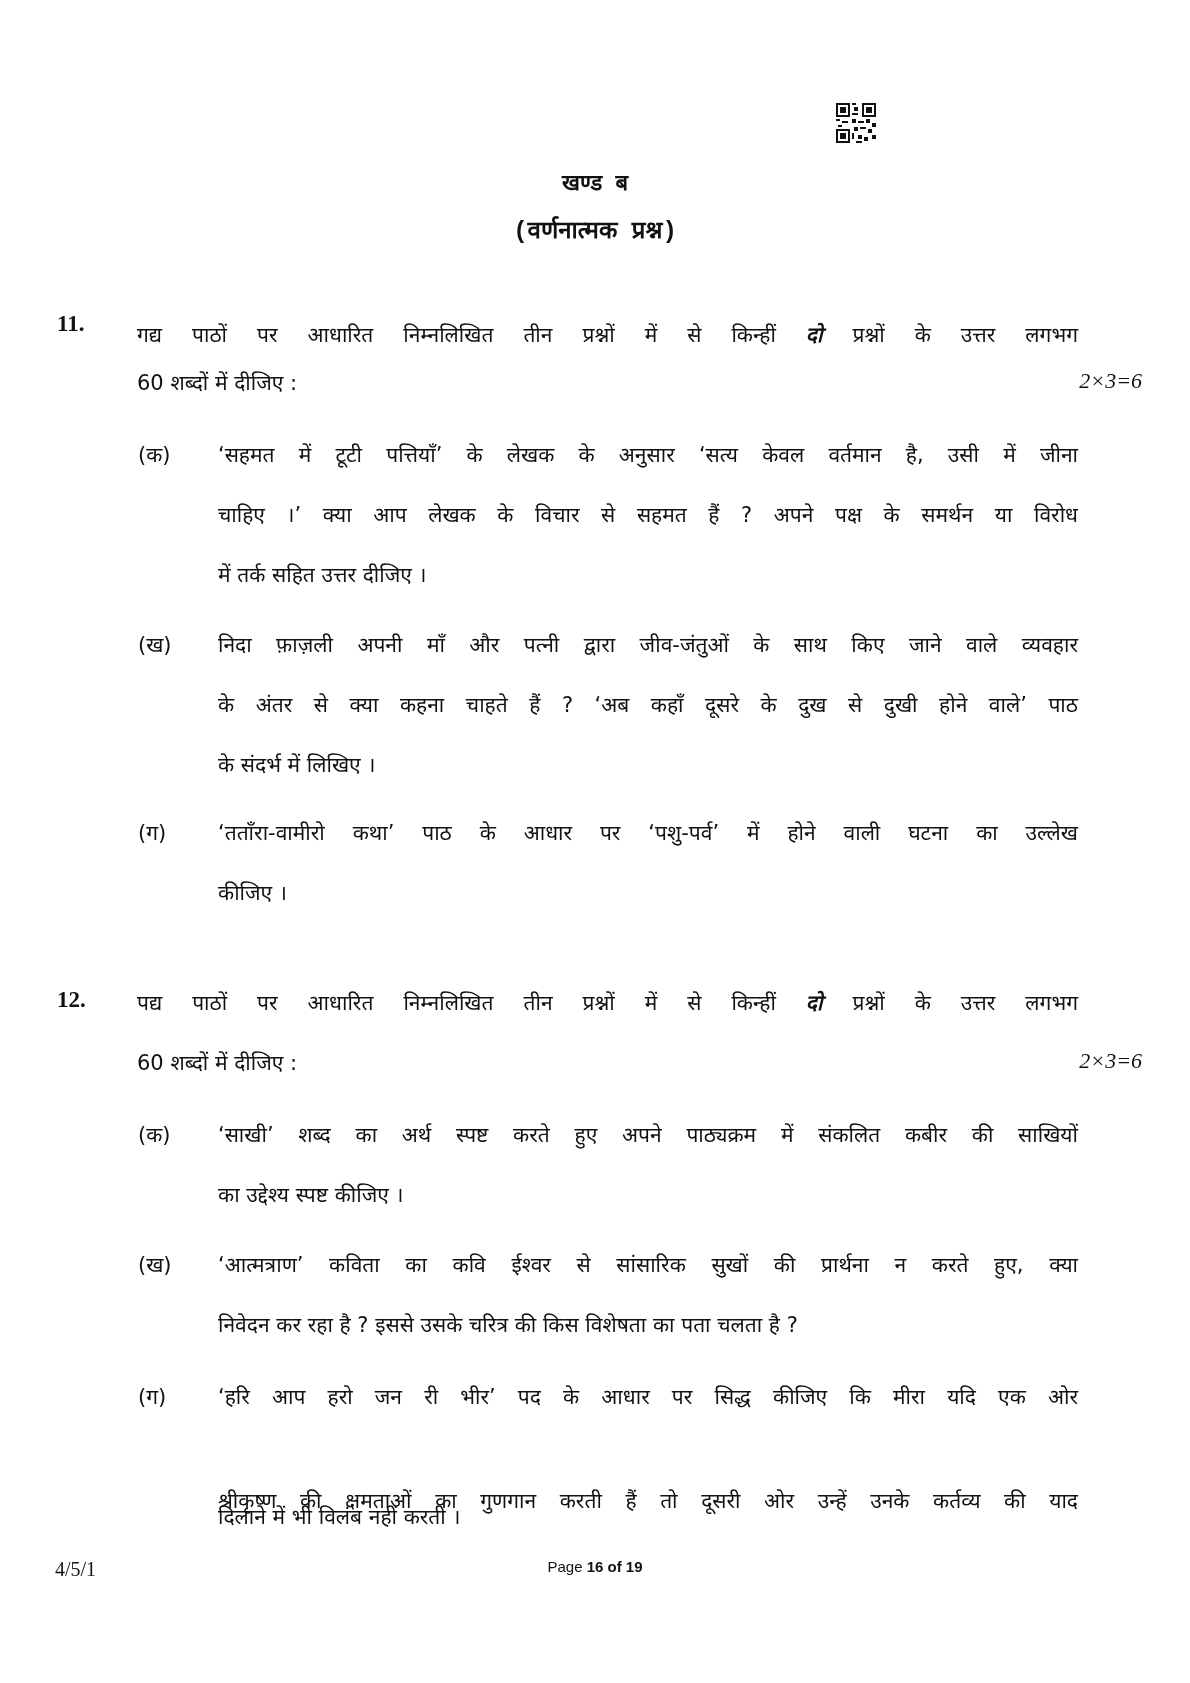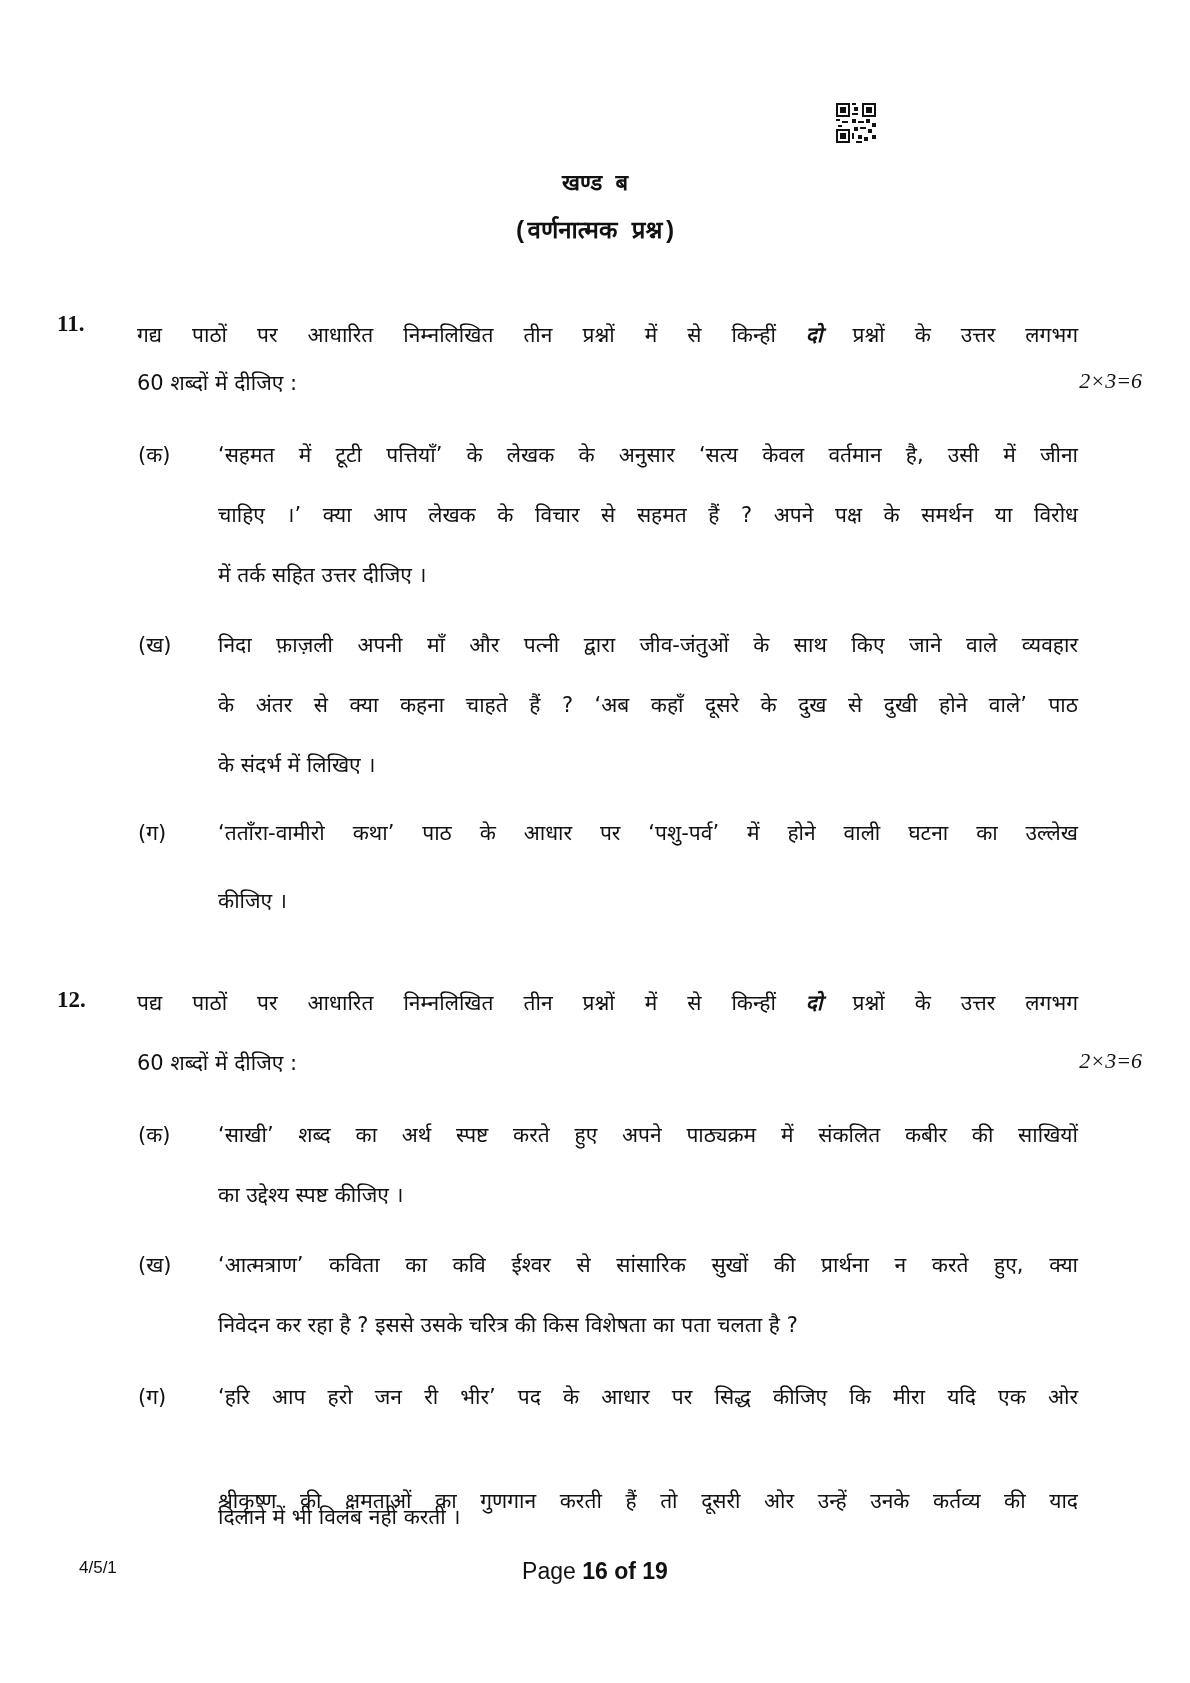--- a/index.html
+++ b/index.html
@@ -9,22 +9,22 @@
   .t1 { top: 166px; font-size: 22px; }
   .t2 { top: 212px; font-size: 24px; }
   .qnum { position: absolute; left: 57px; font-weight: bold; font-size: 23px; font-family: "Liberation Serif", serif; }
   .line { position: absolute; font-size: 21px; line-height: 30px; white-space: nowrap; font-family: "DejaVu Sans", sans-serif; }
   .just { text-align: justify; text-align-last: justify; white-space: normal; }
   .qline { left: 137px; width: 941px; }
   .sublabel { position: absolute; left: 138px; font-size: 21px; line-height: 30px; font-family: "DejaVu Sans", sans-serif; }
   .subline { left: 218px; width: 860px; }
   .marks { position: absolute; right: 48px; font-style: italic; font-size: 22px; font-family: "Liberation Serif", serif; }
   .bold-ital { font-weight: bold; font-style: italic; }
-  .footer-code { position: absolute; left: 55px; top: 1558px; font-family: Liberation Sans, sans-serif; font-size: 17px; margin-left: 24px; }
-  .footer-page { position: absolute; left: 0; width: 1190px; top: 1558px; text-align: center; font-family: "Liberation Sans", sans-serif; font-size: 23px; }
+  .footer-code { position: absolute; left: 55px; top: 1558px; font-family: Liberation Serif, serif; font-size: 20px; }
+  .footer-page { position: absolute; left: 0; width: 1190px; top: 1558px; text-align: center; font-family: "Liberation Sans", sans-serif; font-size: 15px; }
   .footer-page b { font-weight: bold; }
 </style>
 </head>
 <body>
 
 <svg class="qr" viewBox="0 0 20 20" shape-rendering="crispEdges">
   <rect x="0" y="0" width="20" height="20" fill="#fff"></rect>
   <rect x="0" y="0" width="7" height="7" fill="#111"></rect>
     <rect x="1" y="1" width="5" height="5" fill="#fff"></rect>
     <rect x="2" y="2" width="3" height="3" fill="#111"></rect>
@@ -77,21 +77,21 @@
   <div>
     <div class="sublabel" style="top:630px;">(ख)</div>
     <div class="line subline just" style="top:630px;">निदा फ़ाज़ली अपनी माँ और पत्नी द्वारा जीव-जंतुओं के साथ किए जाने वाले व्यवहार</div>
     <div class="line subline just" style="top:690px;">के अंतर से क्या कहना चाहते हैं ? ‘अब कहाँ दूसरे के दुख से दुखी होने वाले’ पाठ</div>
     <div class="line" style="left:218px; top:750px;">के संदर्भ में लिखिए ।</div>
   </div>
 
   <div>
     <div class="sublabel" style="top:818px;">(ग)</div>
     <div class="line subline just" style="top:818px;">‘तताँरा-वामीरो कथा’ पाठ के आधार पर ‘पशु-पर्व’ में होने वाली घटना का उल्लेख</div>
-    <div class="line" style="left:218px; top:878px;margin-top:8px;">कीजिए ।</div>
+    <div class="line" style="left:218px; top:878px;">कीजिए ।</div>
   </div>
 </div>
 
 <div>
   <div class="qnum" style="top:987px;">12.</div>
   <div class="line qline just" style="top:988px;">
     <span>पद्य पाठों पर आधारित निम्नलिखित तीन प्रश्नों में से किन्हीं</span>
     <span class="bold-ital">दो</span>
     <span>प्रश्नों के उत्तर लगभग</span>
   </div>

